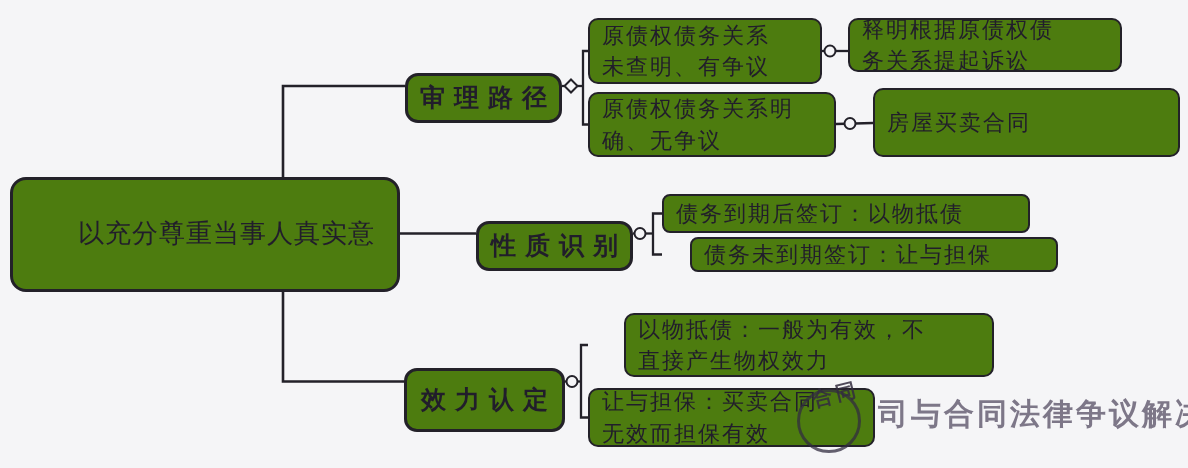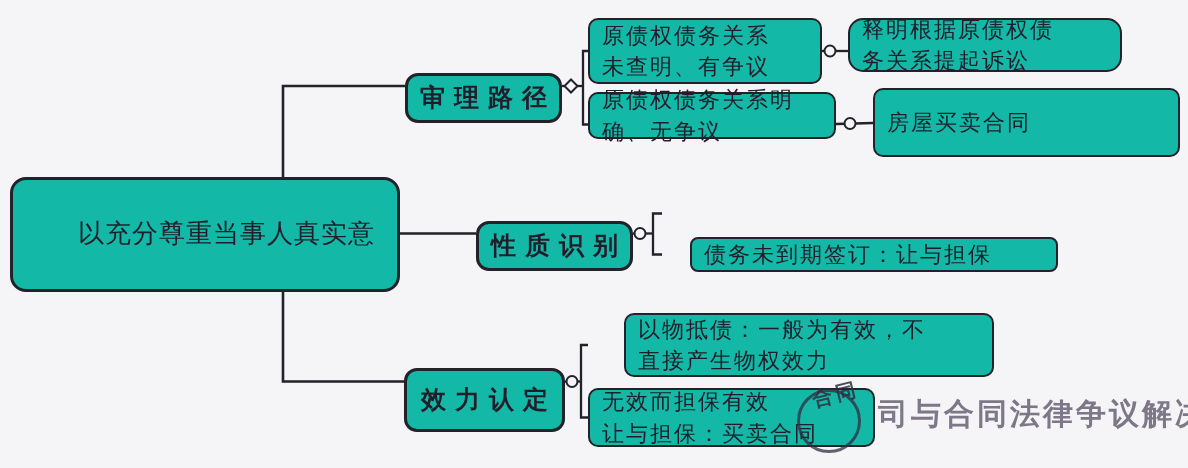--- a/index.html
+++ b/index.html
@@ -8,21 +8,21 @@
     background:#f5f5f7;
     font-family:"Liberation Serif", serif;
   }
   .canvas{
     position:relative;width:1188px;height:468px;
     background:#f5f5f7;
   }
   svg.lines{position:absolute;left:0;top:0;z-index:1;}
   .box{
     position:absolute;z-index:2;
-    background:#14b8a6;
+    background:#4d7c0f;
     border:2.5px solid #232129;
     color:#211d2b;
     display:flex;flex-direction:column;justify-content:center;
     box-sizing:border-box;
     line-height:1.42;
   }
   .root{
     border-width:3px;border-radius:16px;
     font-size:26px;letter-spacing:1px;
     align-items:center;text-align:center;padding-left:43px;
@@ -106,54 +106,57 @@
 
   <div class="box branch" style="left:405px;top:61px;width:157px;height:50px;">
     <div class="ln">审理路径</div>
   </div>
 
   <div class="box child" style="left:588px;top:18px;width:234px;height:66px;">
     <div class="ln">原债权债务关系</div>
     <div class="ln">未查明、有争议</div>
   </div>
 
-  <div class="box child" style="left:848px;top:18px;width:274px;height:54px;border-radius:15px;">
+  <div class="box child" style="left:848px;top:18px;width:274px;height:54px;">
     <div class="ln">释明根据原债权债</div>
     <div class="ln">务关系提起诉讼</div>
   </div>
 
-  <div class="box child" style="left:588px;top:92px;width:248px;height:47px;">
+  <div class="box child" style="left:588px;top:92px;width:248px;height:65px;">
     <div class="ln">原债权债务关系明</div>
     <div class="ln">确、无争议</div>
   </div>
 
   <div class="box child" style="left:873px;top:88px;width:307px;height:69px;">
     <div class="ln">房屋买卖合同</div>
   </div>
 
   <div class="box branch" style="left:476px;top:209px;width:157px;height:50px;">
     <div class="ln">性质识别</div>
   </div>
 
+  <div class="box child slim" style="left:662px;top:194px;width:368px;height:39px;">
+    <div class="ln">债务到期后签订：以物抵债</div>
+  </div>
 
   <div class="box child slim" style="left:690px;top:237px;width:368px;height:35px;justify-content:center;">
     <div class="ln">债务未到期签订：让与担保</div>
   </div>
 
   <div class="box branch" style="left:404px;top:356px;width:161px;height:64px;">
     <div class="ln">效力认定</div>
   </div>
 
   <div class="box child" style="left:624px;top:313px;width:370px;height:64px;">
     <div class="ln">以物抵债：一般为有效，不</div>
     <div class="ln">直接产生物权效力</div>
   </div>
 
   <div class="box child" style="left:588px;top:388px;width:287px;height:59px;">
+    <div class="ln">让与担保：买卖合同</div>
     <div class="ln">无效而担保有效</div>
-    <div class="ln">让与担保：买卖合同</div>
   </div>
 
   <div class="wm-logo"></div>
   <div class="wm-logo-text">合同</div>
   <div class="wm-text">公司与合同法律争议解决</div>
 
 </div>
 
 </body></html>

